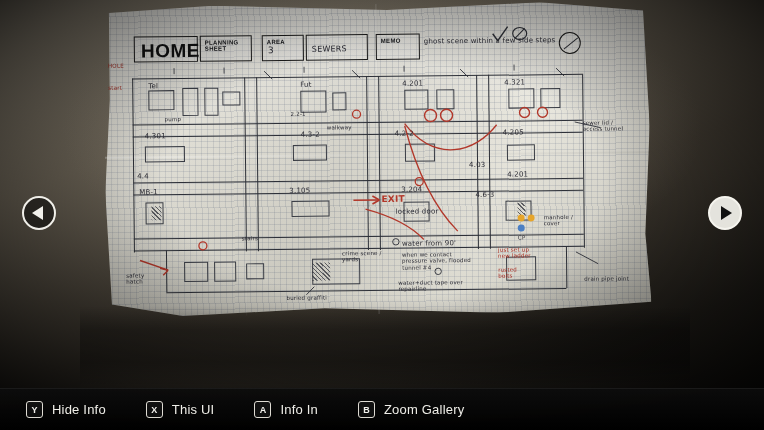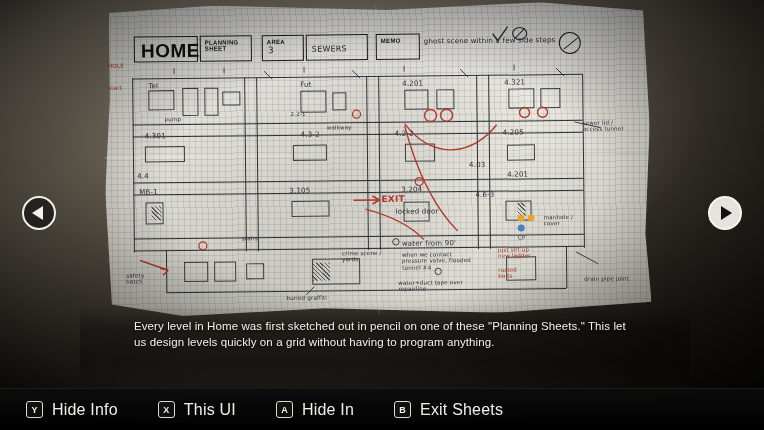--- a/index.html
+++ b/index.html
@@ -137,21 +137,21 @@
   .hint { display: flex; align-items: center; margin-right: 40px; cursor: pointer; }
   .btnkey {
     width: 17px; height: 17px; border-radius: 3px;
     border: 1.5px solid #dedbd3;
     color: #f2f1ec;
     font-size: 9px; font-weight: bold;
     display: flex; align-items: center; justify-content: center;
     margin-right: 9px;
     background: rgba(255,255,255,0.04);
   }
-  .hint-label { color: #efeee8; font-size: 16px; letter-spacing: .2px; }
+  .hint-label { color: #efeee8; font-size: 13px; letter-spacing: .2px; }
 
   
   #tr-marks { position: absolute; right: 118px; top: 22px; color:#2f3138; }
 </style>
 </head>
 <body>
 
 <div id="viewer">
 
   <div id="sheet-wrap">
@@ -313,40 +313,39 @@
     <div class="hand tiny" style="position:absolute;left:60px;top:110px;width:30px">pump</div>
     <div class="hand tiny" style="position:absolute;left:412px;top:232px;width:20px">CP</div>
     <div class="hand tiny" style="position:absolute;left:222px;top:120px;width:34px">walkway</div>
     <div class="hand tiny" style="position:absolute;left:136px;top:230px;width:26px">stairs</div>
     <div class="hand tiny" style="position:absolute;left:186px;top:106px;width:26px">2.2-1</div>
   </div>
 
   <div id="vignette"></div>
 
   <div id="caption-scrim"></div>
-  <div id="caption">Every level in Home was first sketched out in pencil on one of these "Planning Sheets." This let us design levels quickly on a grid without having to program anything.</div>
 
   <div class="navarrow" id="nav-prev">
     <span class="tri left"></span>
   </div>
   <div class="navarrow" id="nav-next">
     <span class="tri right"></span>
   </div>
 </div>
 
 <div id="bottombar">
   <div class="hint">
     <div class="btnkey">Y</div>
     <div class="hint-label">Hide Info</div>
   </div>
   <div class="hint">
     <div class="btnkey">X</div>
     <div class="hint-label">This UI</div>
   </div>
   <div class="hint">
     <div class="btnkey">A</div>
-    <div class="hint-label">Hide In</div>
+    <div class="hint-label">Info In</div>
   </div>
   <div class="hint">
     <div class="btnkey">B</div>
-    <div class="hint-label">Exit Sheets</div>
+    <div class="hint-label">Zoom Gallery</div>
   </div>
 </div>
 
 </body></html>

